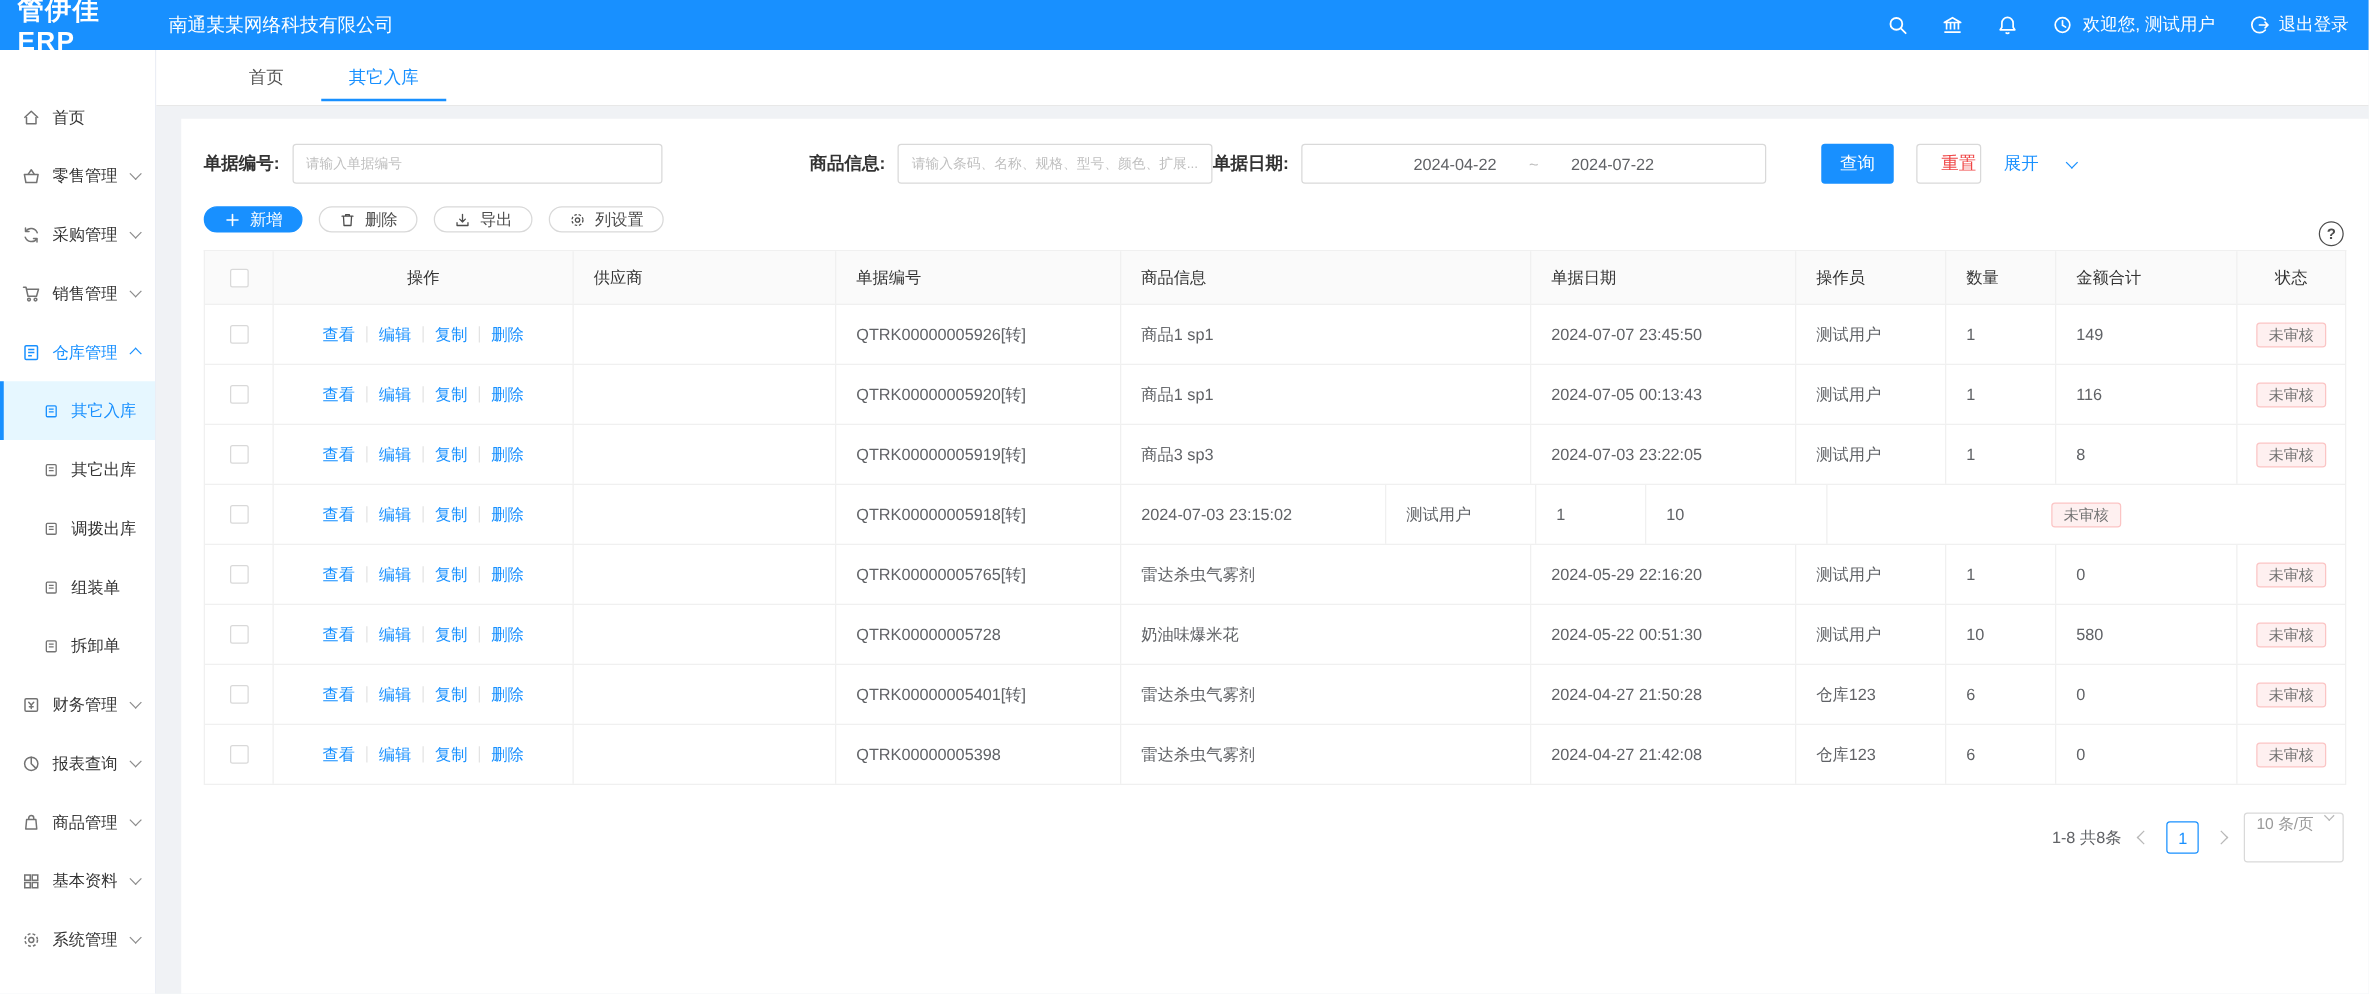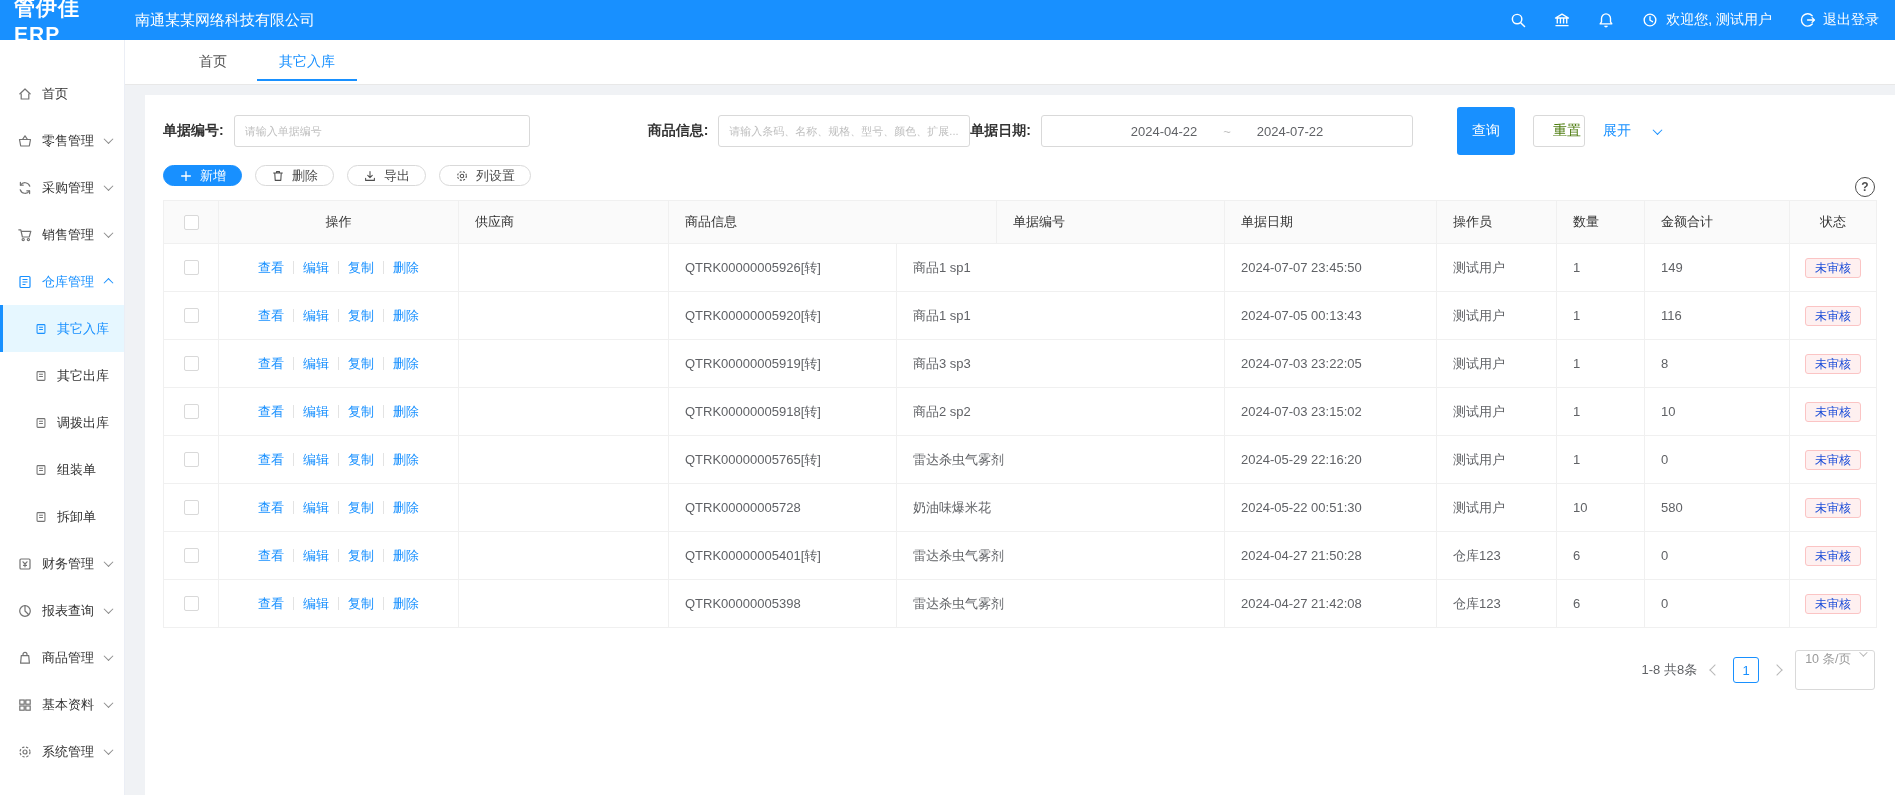--- a/index.html
+++ b/index.html
@@ -50,22 +50,22 @@
   
   .filter-row { margin-top:20px; display:flex; align-items:center; height:32px; }
   .f-label { font-size:14px; font-weight:bold; color:#333; white-space:nowrap; }
   .inp { height:32px; border:1px solid #d9d9d9; border-radius:3px; padding:0 10px; font-size:11px; color:#606266; background:#fff; font-family:inherit; }
   .inp::placeholder { color:#bfbfbf; }
   .inp-order { width:296px; margin-left:10px; }
   .f-label-product { margin-left:118px; }
   .inp-product { width:252px; margin-left:10px; text-overflow:ellipsis; }
   .f-label-date { }
   .date-box { margin-left:10px; width:372px; height:32px; border:1px solid #d9d9d9; border-radius:3px; display:flex; align-items:center; justify-content:center; gap:26px; color:#606266; font-size:13px; cursor:pointer; }
-  .btn-search { margin-left:44px; width:58px; height:48px; background:#1890ff; color:#fff; border:none; border-radius:3px; font-size:14px; cursor:pointer; font-family:Liberation Sans, sans-serif; }
-  .btn-reset { margin-left:18px; width:52px; height:32px; background:#fff; color:#4d7c0f; border:1px solid #d9d9d9; border-radius:3px; font-size:14px; cursor:pointer; font-family:inherit;padding-left:16px; }
+  .btn-search { margin-left:44px; width:58px; height:32px; background:#1890ff; color:#fff; border:none; border-radius:3px; font-size:14px; cursor:pointer; font-family:Liberation Sans, sans-serif; }
+  .btn-reset { margin-left:18px; width:52px; height:32px; background:#fff; color:#ef4444; border:1px solid #d9d9d9; border-radius:3px; font-size:14px; cursor:pointer; font-family:inherit;padding-left:16px; }
   .expand-link { margin-left:18px; color:#1890ff; font-size:14px; display:flex; align-items:center; gap:23px; cursor:pointer; white-space:nowrap; }
   .chev-blue { width:7px; height:7px; border-right:1.5px solid #1890ff; border-bottom:1.5px solid #1890ff; transform:rotate(45deg) translate(-1px,-1px); }
 
   
   .toolbar { margin-top:18px; display:flex; align-items:center; gap:13px; }
   .tbtn { height:21px; display:inline-flex; align-items:center; gap:7px; padding:0 15px; border-radius:13px; font-size:13px; cursor:pointer; border:1px solid #d9d9d9; background:#fff; color:#4d4d4d; font-family:inherit; }
   .tbtn svg { width:14px; height:14px; }
   .tbtn.primary { background:#1890ff; border-color:#1890ff; color:#fff; }
   .help-circle { position:absolute; right:20px; top:82px; width:20px; height:20px; border:1.6px solid #4d4d4d; border-radius:50%; display:flex; align-items:center; justify-content:center; font-size:12px; font-weight:bold; color:#4d4d4d; cursor:pointer; }
 
@@ -81,21 +81,21 @@
   .col-orderno { flex:0 0 228px; }
   .col-product { flex:0 0 328px; }
   .col-date    { flex:0 0 212px; }
   .col-operator{ flex:0 0 120px; }
   .col-qty     { flex:0 0 88px; }
   .col-amount  { flex:0 0 145px; }
   .col-status  { flex:1; justify-content:center; border-right:none; }
   .checkbox { width:15px; height:15px; border:1px solid #d9d9d9; border-radius:2px; background:#fff; cursor:pointer; }
   .act-link { color:#1890ff; cursor:pointer; text-decoration:none; }
   .vsep { width:1px; height:13px; background:#e3e3e3; }
-  .badge { color:#1d4ed8; background:#fef0f0; border:1px solid #fbc4c4; border-radius:3px; padding:3px 9px; font-size:12px; line-height:1; }
+  .badge { color:#737373; background:#fef0f0; border:1px solid #fbc4c4; border-radius:3px; padding:3px 9px; font-size:12px; line-height:1; }
 
   
   .pager { margin-top:22px; display:flex; justify-content:flex-end; align-items:center; gap:14px; padding-right:2px; color:#606266; font-size:13px; }
   .pg-chev { width:8px; height:8px; border-right:1.5px solid #b8b8b8; border-bottom:1.5px solid #b8b8b8; cursor:pointer; }
   .pg-chev.left { transform:rotate(135deg); }
   .pg-chev.right { transform:rotate(-45deg); }
   .pg-num { width:26px; height:26px; border:1px solid #1890ff; border-radius:3px; color:#1890ff; display:flex; align-items:center; justify-content:center; cursor:pointer; }
   .pg-size { height:40px; border:1px solid #d9d9d9; border-radius:3px; display:flex; align-items:flex-start; gap:8px; padding:0 9px; color:#9a9a9a; font-size:12.5px; cursor:pointer; }
   .chev-gray { width:6px; height:6px; border-right:1.4px solid #b8b8b8; border-bottom:1.4px solid #b8b8b8; transform:rotate(45deg) translateY(-2px); }
 </style>
@@ -365,22 +365,22 @@
 
           <div class="help-circle">?</div>
 
           <div class="table">
             <div class="tr head">
               <div class="td col-check">
                   <span class="checkbox"></span>
                 </div>
               <div class="td col-actions">操作</div>
               <div class="td col-supplier">供应商</div>
+              <div class="td col-orderno">单据编号</div>
               <div class="td col-product">商品信息</div>
-              <div class="td col-orderno">单据编号</div>
               <div class="td col-date">单据日期</div>
               <div class="td col-operator">操作员</div>
               <div class="td col-qty">数量</div>
               <div class="td col-amount">金额合计</div>
               <div class="td col-status">状态</div>
             </div>
 
             <div class="tr">
               <div class="td col-check">
                   <span class="checkbox"></span>
@@ -464,21 +464,20 @@
                 <a class="act-link">查看</a>
                   <span class="vsep"></span>
                 <a class="act-link">编辑</a>
                   <span class="vsep"></span>
                 <a class="act-link">复制</a>
                   <span class="vsep"></span>
                 <a class="act-link">删除</a>
               </div>
               <div class="td col-supplier"></div>
               <div class="td col-orderno">QTRK00000005918[转]</div>
-              <div class="td col-product">商品2 sp2</div>
               <div class="td col-date">2024-07-03 23:15:02</div>
               <div class="td col-operator">测试用户</div>
               <div class="td col-qty">1</div>
               <div class="td col-amount">10</div>
               <div class="td col-status">
                   <span class="badge">未审核</span>
                 </div>
             </div>
 
             <div class="tr">

